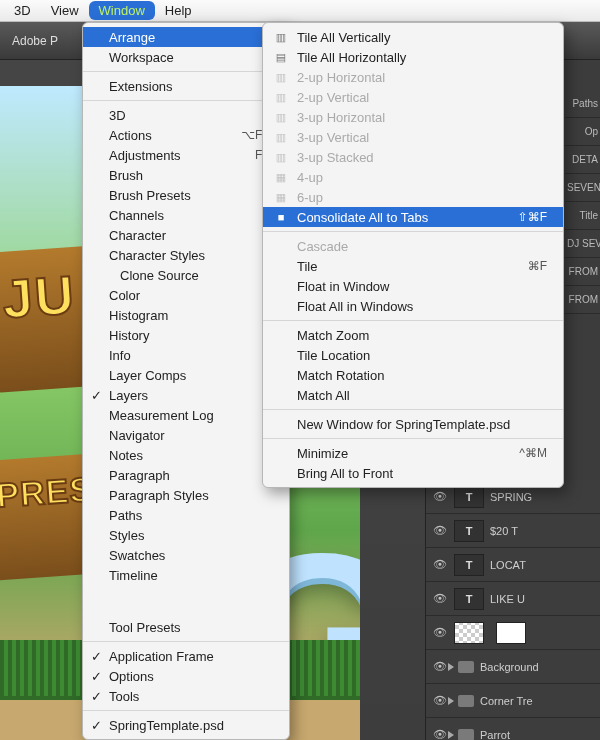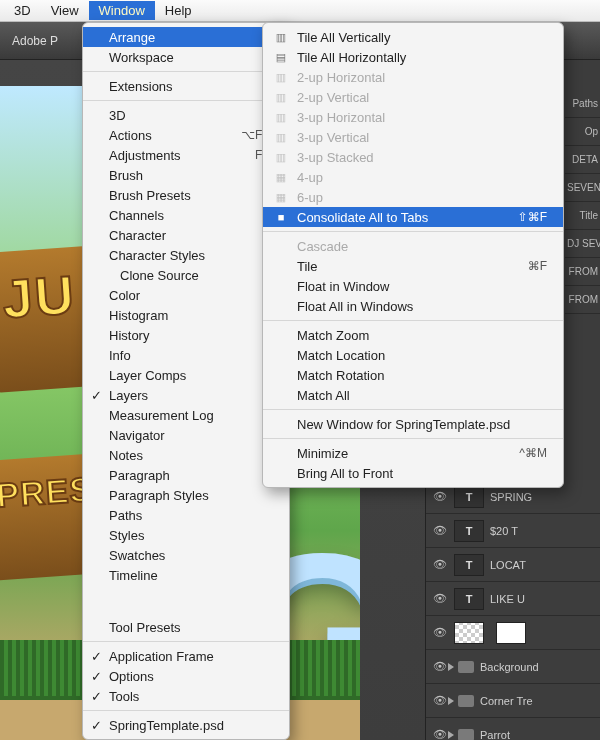--- a/index.html
+++ b/index.html
@@ -5,21 +5,21 @@
   * { margin: 0; padding: 0; box-sizing: border-box; font-family: "Lucida Grande", "Helvetica Neue", Arial, sans-serif; }
   body { width: 600px; height: 740px; overflow: hidden; background: #2e2e2e; position: relative; }
 
   
   .menubar {
     height: 22px; background: linear-gradient(#fbfbfb,#eaeaea);
     display: flex; align-items: center; font-size: 13px; color: #222;
     border-bottom: 1px solid #bcbcbc; padding-left: 4px;
   }
   .menubar .menu { padding: 2px 10px; }
-  .menubar .menu.selected { background: #2a6fd6; color: #fef9c3; }
+  .menubar .menu.selected { background: #2a6fd6; color: #bef264; border-radius: 6px; }
 
   
   .appbar {
     height: 38px; background: linear-gradient(#595959,#3a3a3a);
     border-bottom: 1px solid #222; color: #ddd; font-size: 12px;
     display:flex; align-items:center; padding:0 12px;
   }
 
   
   .canvas {
@@ -361,21 +361,21 @@
       <span class="lbl">Float in Window</span>
     </div>
     <div class="item" style="position: relative; justify-content: flex-end;">
       <span class="lbl">Float All in Windows</span>
     </div>
     <div class="sep"></div>
     <div class="item" style="position: relative;">
       <span class="lbl">Match Zoom</span>
     </div>
     <div class="item" style="position: relative;">
-      <span class="lbl">Match Location</span>
+      <span class="lbl">Tile Location</span>
     </div>
     <div class="item" style="position: relative;">
       <span class="lbl">Match Rotation</span>
     </div>
     <div class="item" style="position: relative;">
       <span class="lbl">Match All</span>
     </div>
     <div class="sep"></div>
     <div class="item" style="position: relative;">
       <span class="lbl">New Window for SpringTemplate.psd</span>

